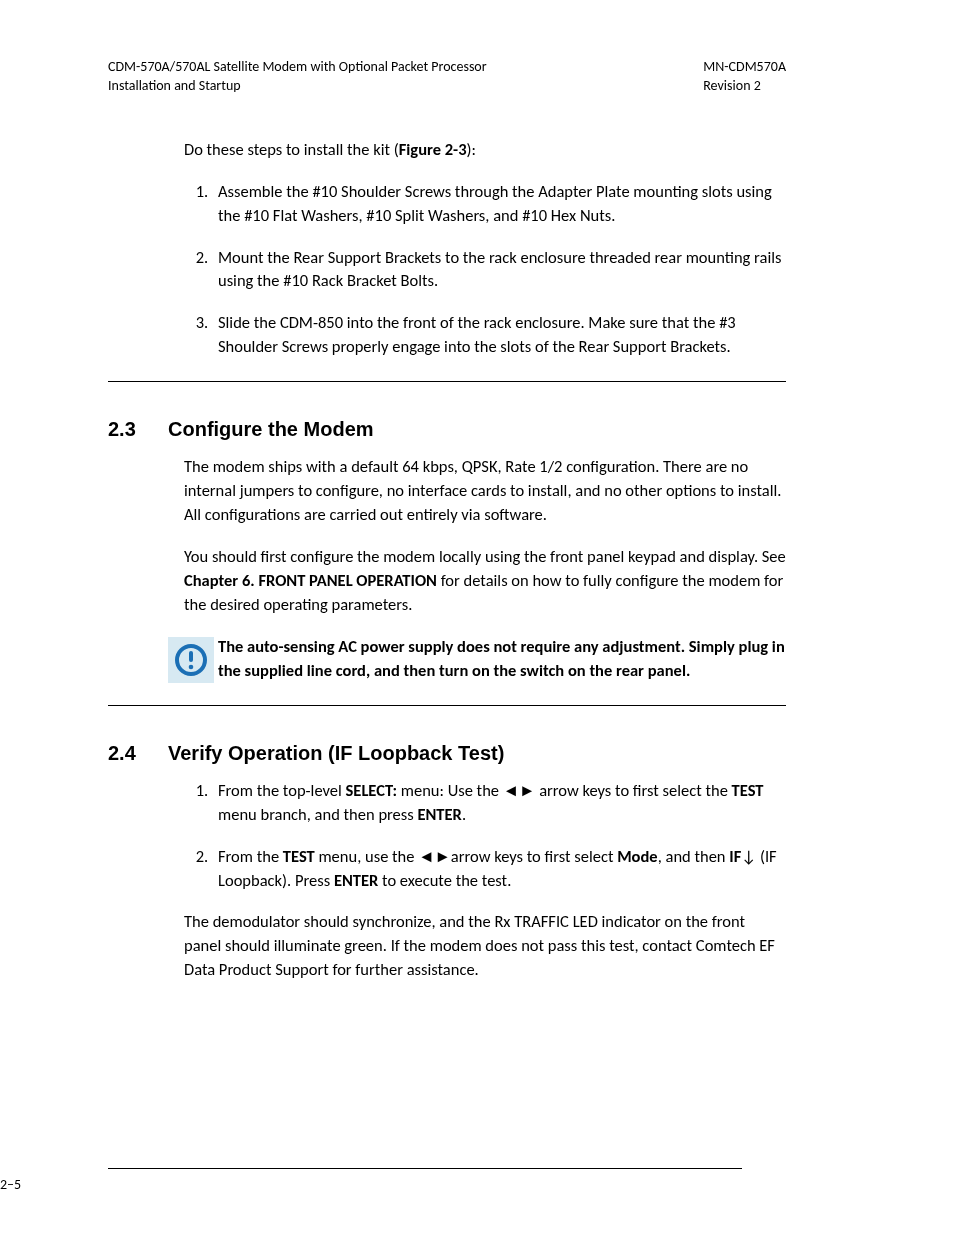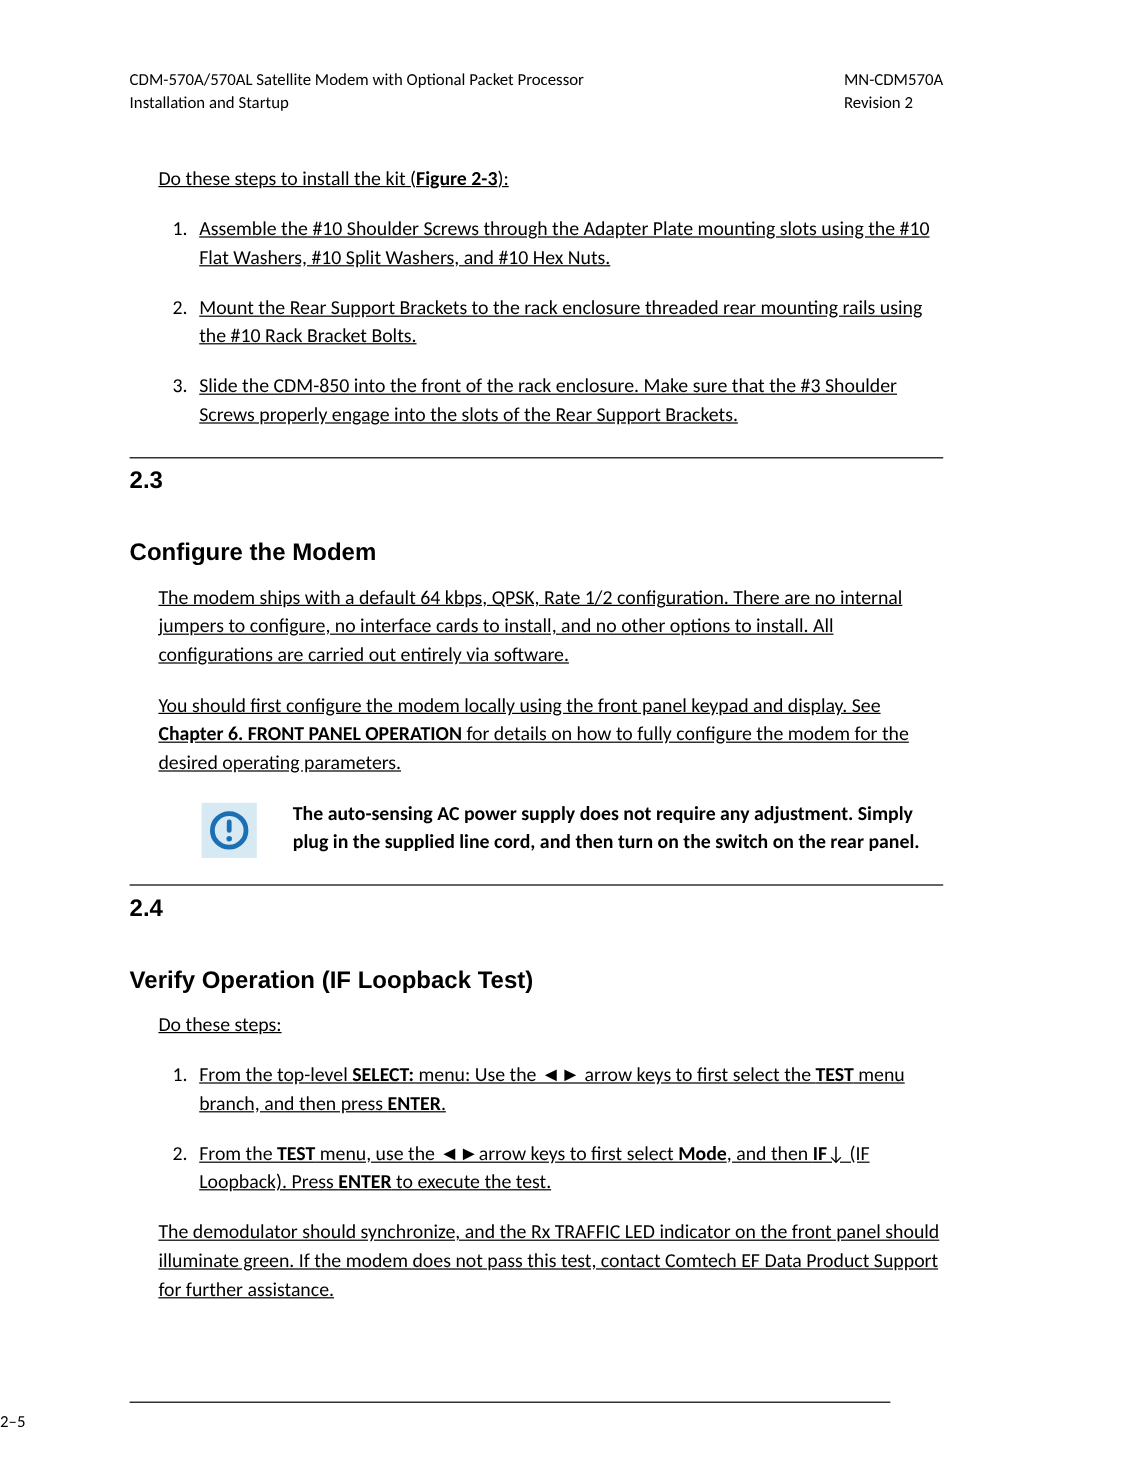--- a/index.html
+++ b/index.html
@@ -23,22 +23,21 @@
     justify-content: space-between;
     font-size: 14px;
     line-height: 1.35;
     margin-bottom: 42px;
   }
   .header .left, .header .right { white-space: pre-line; }
   .header .right { text-align: left; }
   .body-text {
     font-size: 16.5px;
     line-height: 1.45;
-    margin-left: 24px;
-    text-decoration: underline;
+    margin-left: 76px;
   }
   .para { margin: 0 0 18px 0; }
   ol.steps {
     margin: 0 0 18px 0;
     padding-left: 28px;
   }
   ol.steps li {
     margin-bottom: 18px;
     padding-left: 6px;
     line-height: 1.45;
@@ -49,28 +48,27 @@
     border-top: 1.5px solid #000;
     margin: 22px 0 8px 0;
   }
   .sec-head {
     display: flex;
     align-items: baseline;
     font-family: Arial, Helvetica, sans-serif;
     font-weight: bold;
     font-size: 20px;
     margin: 0 0 14px 0;
-    flex-direction: column;
   }
   .sec-head .num { width: 60px; flex: 0 0 60px; }
-  .sec-head .title { flex: 1; }
+  .sec-head .title { flex: 1; margin-top: 28px; }
   .note {
     display: flex;
     align-items: center;
-    gap: 30px;
+    gap: 4px;
     margin: 14px 0 10px 60px;
   }
   .note-icon {
     width: 46px;
     height: 46px;
     background: #d7e9f2;
     display: flex;
     align-items: center;
     justify-content: center;
     flex: 0 0 46px;
@@ -145,21 +143,20 @@
     </div>
     <div class="note-text">The auto-sensing AC power supply does not require any adjustment. Simply plug in the supplied line cord, and then turn on the switch on the rear panel.</div>
   </div>
 
   <hr class="rule">
   <div class="sec-head">
     <span class="num">2.4</span>
     <span class="title">Verify Operation (IF Loopback Test)</span>
   </div>
   <div class="body-text">
-    <p class="para">Do these steps:</p>
     <ol class="steps">
       <li>
         <span>From the top-level </span><b>SELECT:</b><span> menu: Use the ◄► arrow keys to first select the </span><b>TEST</b><span> menu branch, and then press </span><b>ENTER</b><span>.</span>
       </li>
       <li>
         <span>From the </span><b>TEST</b><span> menu, use the ◄►arrow keys to first select </span><b>Mode</b><span>, and then </span><b>IF</b><span>↓ (IF Loopback). Press </span><b>ENTER</b><span> to execute the test.</span>
       </li>
     </ol>
   </div>
 

